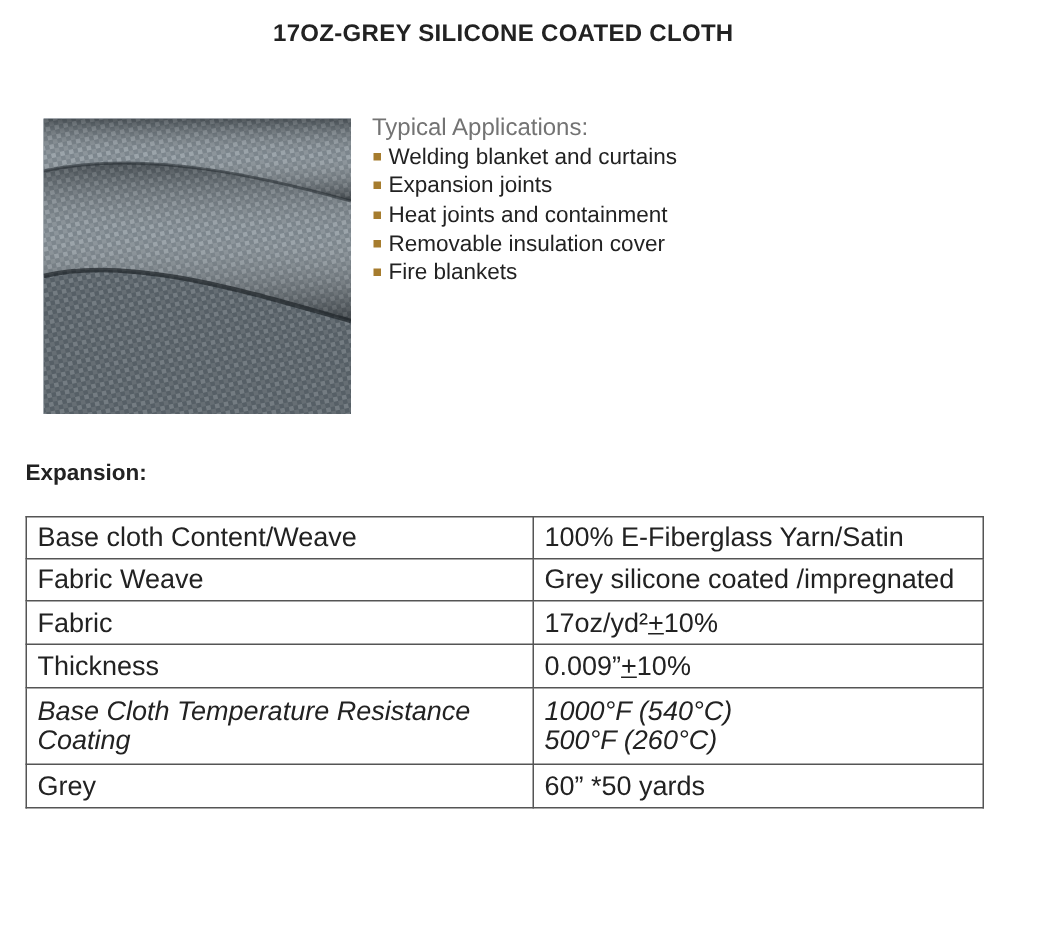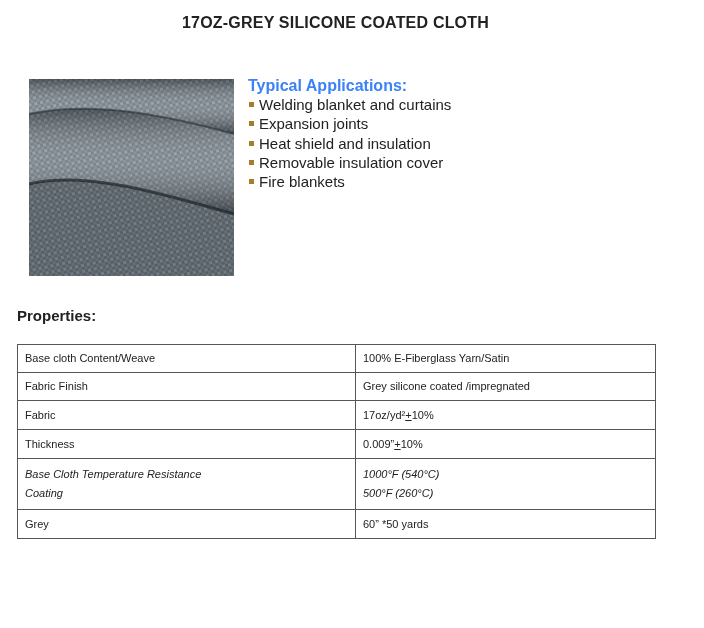--- a/index.html
+++ b/index.html
@@ -13,39 +13,39 @@
   }
   .photo {
     position: absolute; left: 29px; top: 79px; width: 205px; height: 197px;
     overflow: hidden; background: #5f6b74;
   }
   .photo svg { display: block; }
   .apps {
     position: absolute; left: 248px; top: 76px;
   }
   .apps-heading {
-    font-size: 16px; font-weight: bold; color: #3b82f6; line-height: 19px; margin-bottom: 0;
+    font-size: 16px; font-weight: normal; color: #737373; line-height: 19px; margin-bottom: 0;
   }
   .apps ul { list-style: none; margin: 0; padding: 0; }
   .apps li {
     font-size: 15px; line-height: 19.3px; color: #222; display: flex; align-items: center;
   }
   .bullet {
     display: inline-block; width: 5px; height: 5px; background: #a67c2e;
     margin-right: 5px; margin-left: 1px; flex: none;
   }
   .props-heading {
     position: absolute; left: 17px; top: 307px; font-size: 15px; font-weight: bold; color: #222;
   }
   table.props {
     position: absolute; left: 17px; top: 344px; width: 639px;
     border-collapse: collapse; table-layout: fixed;
   }
   table.props td {
-    border: 1.3px solid #555555; font-size: 11px; color: #222; padding: 0 7px;
+    border: 1.3px solid #555555; font-size: 18px; color: #222; padding: 0 7px;
     vertical-align: middle; line-height: 19px; margin-top: 15px;
   }
   table.props td.c1 { width: 323px; }
   .r-std td { height: 27px; }
   .r-thick td { height: 28px; }
   .r-double td { height: 50px; font-style: italic; }
   .u { text-decoration: underline; }
 </style>
 </head>
 <body>
@@ -81,43 +81,43 @@
     <li>
         <span class="bullet"></span>
         <span>Welding blanket and curtains</span>
       </li>
     <li>
         <span class="bullet"></span>
         <span>Expansion joints</span>
       </li>
     <li>
         <span class="bullet"></span>
-        <span>Heat shield and insulation</span>
+        <span>Heat joints and containment</span>
       </li>
     <li>
         <span class="bullet"></span>
         <span>Removable insulation cover</span>
       </li>
     <li>
         <span class="bullet"></span>
         <span>Fire blankets</span>
       </li>
   </ul>
 </div>
 
-<div class="props-heading">Properties:</div>
+<div class="props-heading">Expansion:</div>
 
 <table class="props">
   <tbody>
       <tr class="r-std">
     <td class="c1">Base cloth Content/Weave</td>
     <td>100% E-Fiberglass Yarn/Satin</td>
   </tr>
   <tr class="r-std">
-    <td class="c1">Fabric Finish</td>
+    <td class="c1">Fabric Weave</td>
     <td>Grey silicone coated /impregnated</td>
   </tr>
   <tr class="r-thick">
     <td class="c1">Fabric</td>
     <td><span>17oz/yd²</span><span class="u">+</span><span>10%</span></td>
   </tr>
   <tr class="r-thick">
     <td class="c1">Thickness</td>
     <td><span>0.009”</span><span class="u">+</span><span>10%</span></td>
   </tr>

